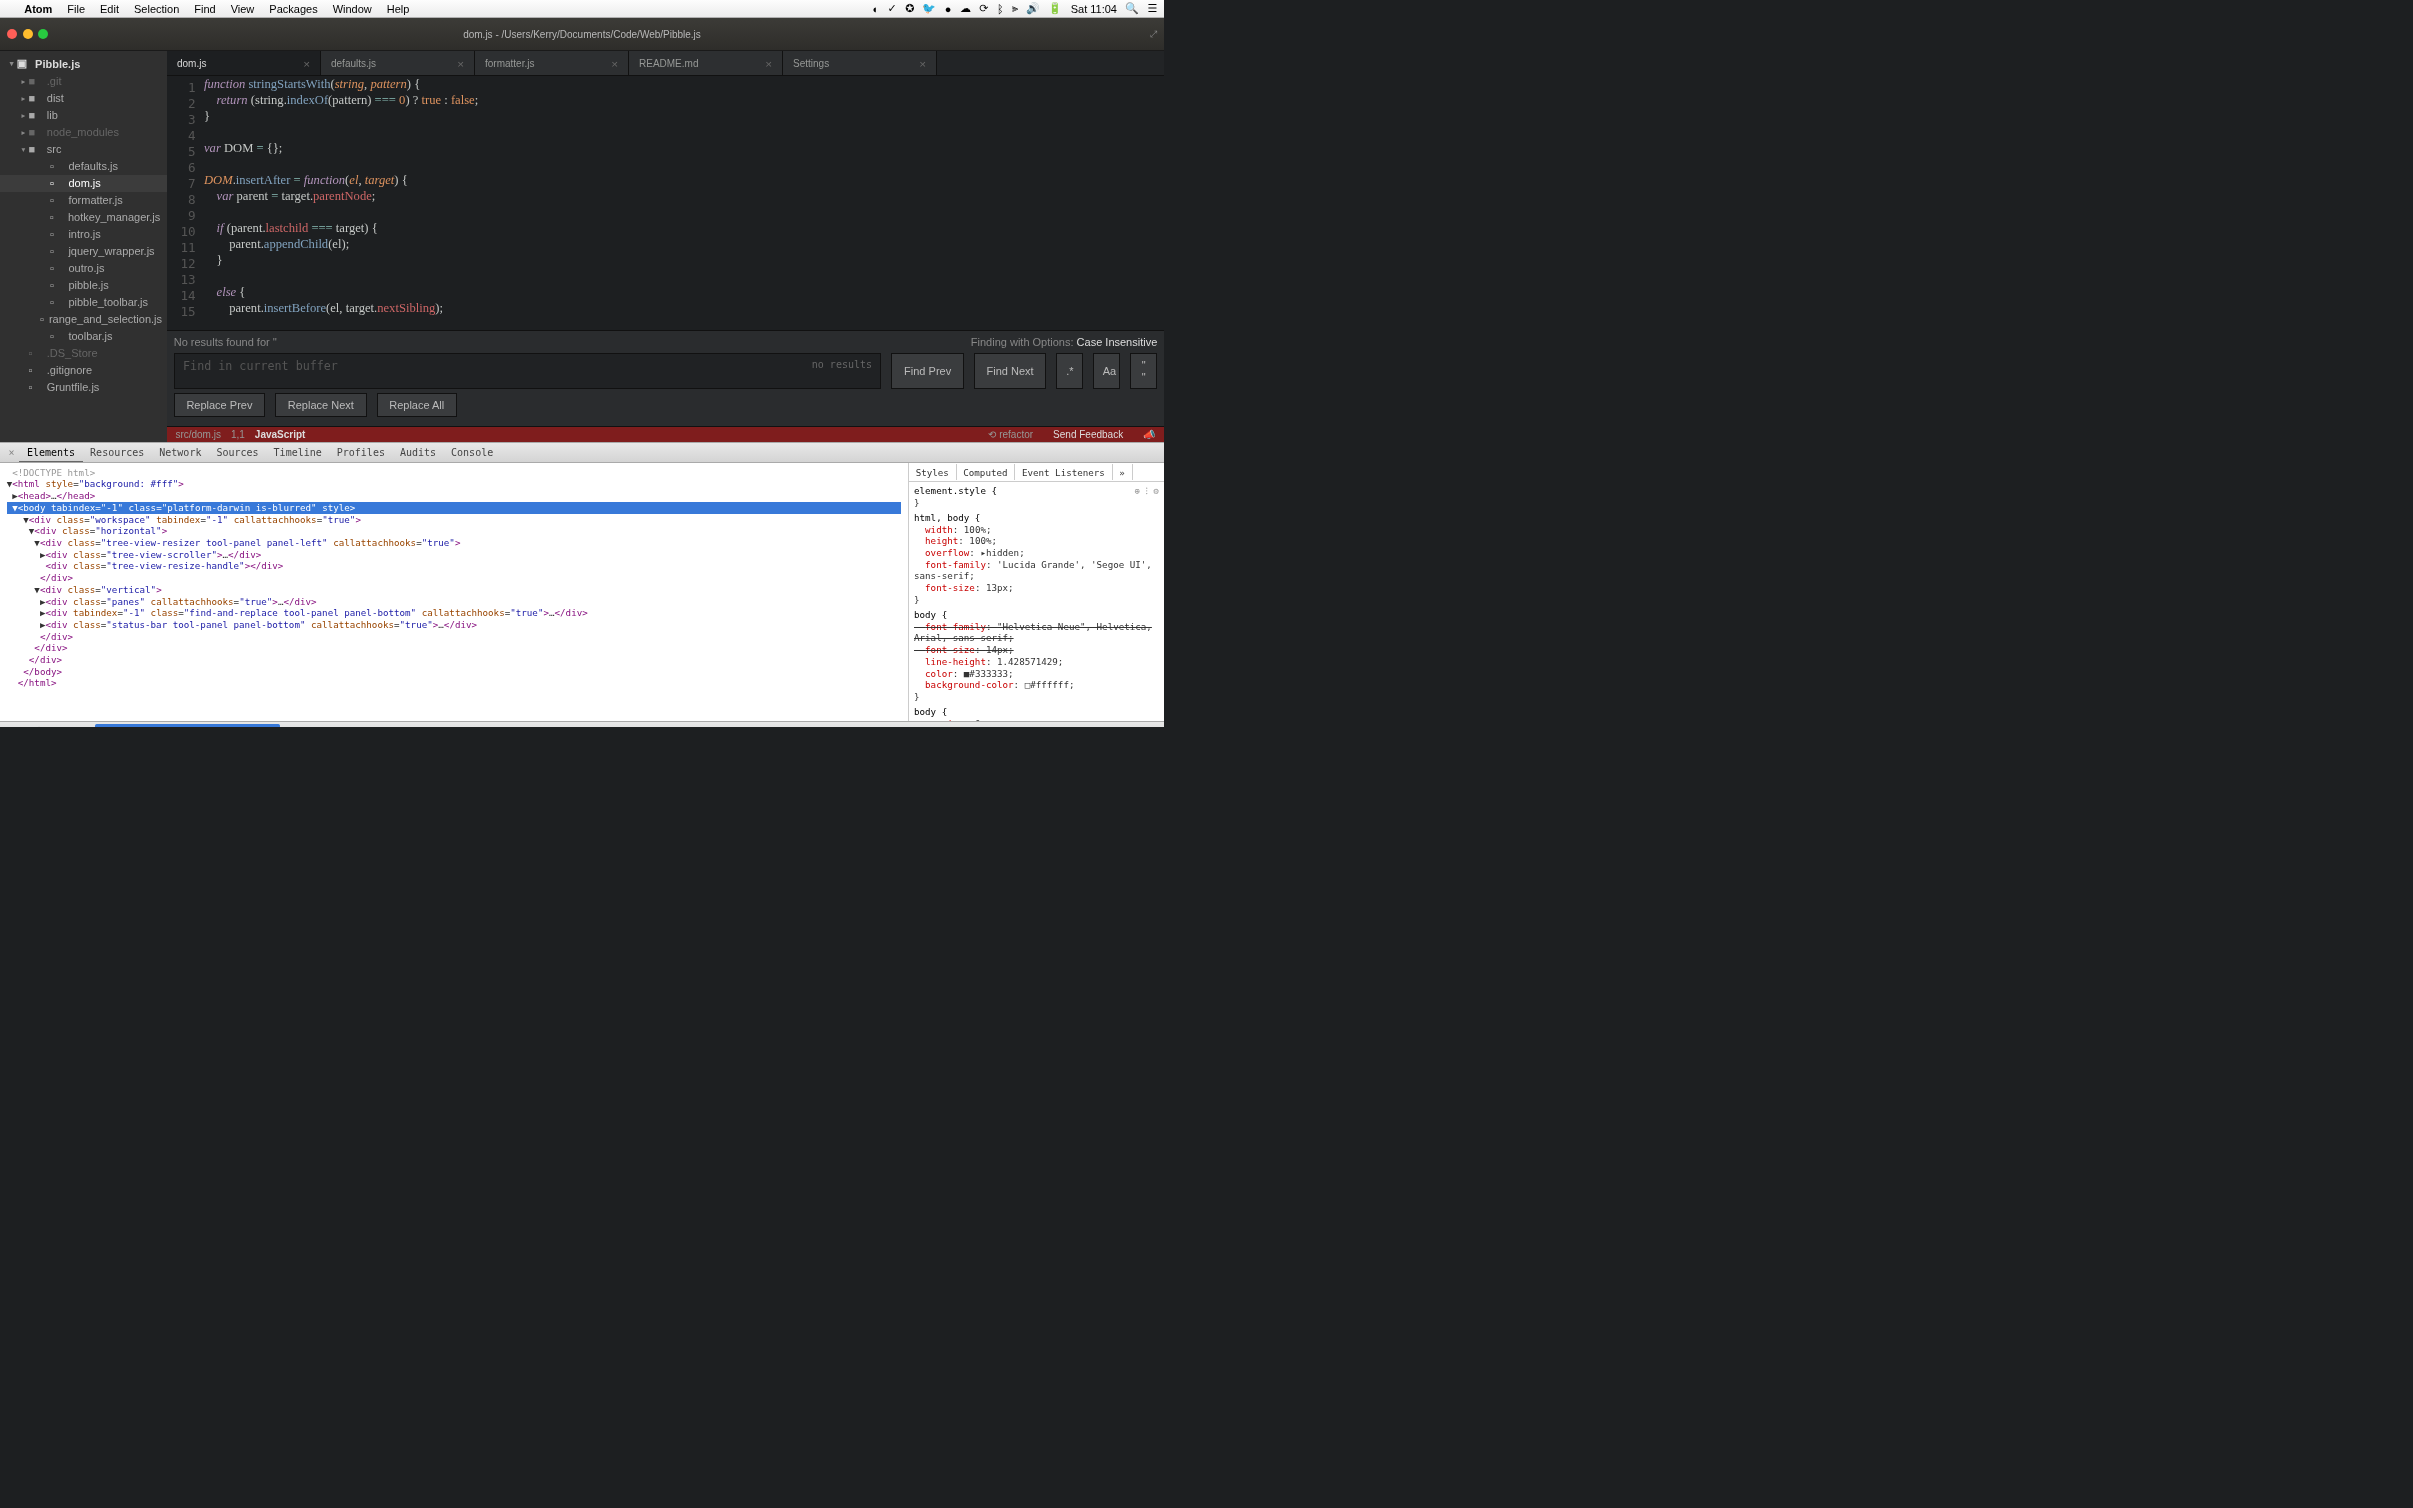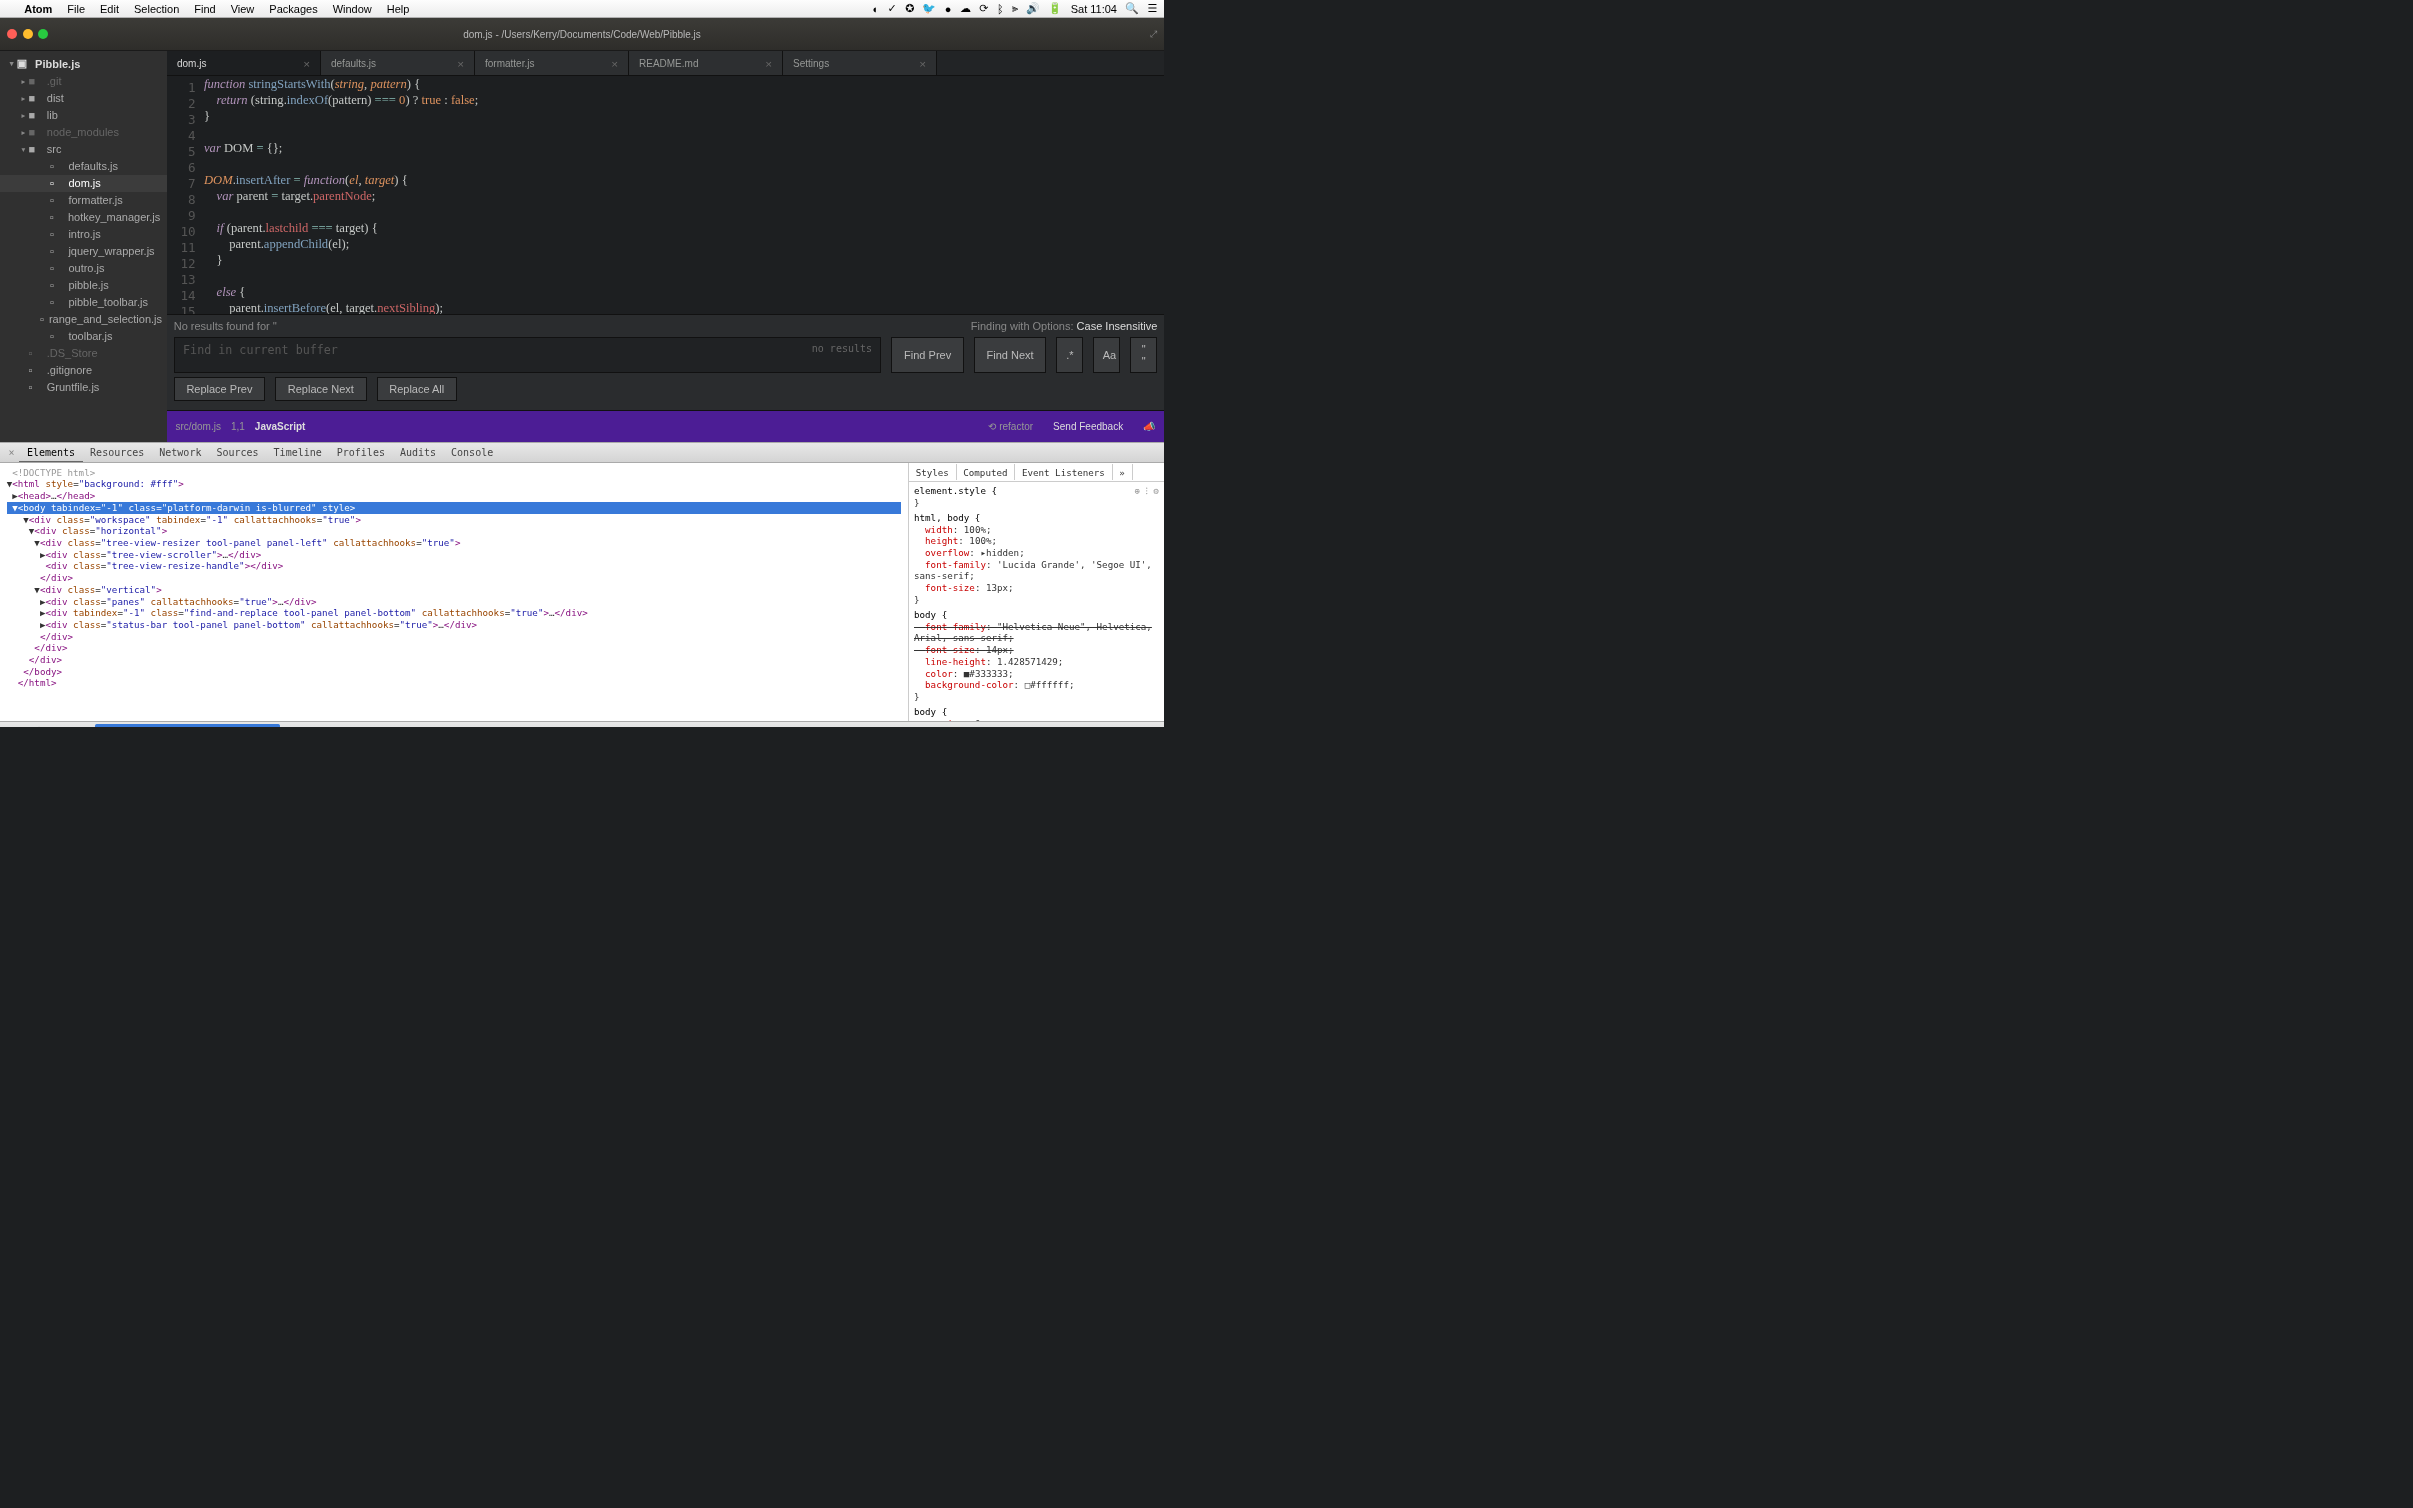--- a/index.html
+++ b/index.html
@@ -59,21 +59,21 @@
 .find-status { display: flex; justify-content: space-between; color: #888; margin-bottom: 5px; }
 .find-status .right { color: #888; }
 .find-status .right b { color: #ddd; font-weight: normal; }
 .find-row { display: flex; gap: 10px; margin-bottom: 4.2px; }
 .find-input { flex: 1; background: #202224; border: 0.8px solid #111; padding: 5px 8.4px; color: #555; font-family: Menlo, monospace; font-size: 11.7px; position: relative; }
 .find-input .noresults { position: absolute; right: 8.4px; color: #666; font-size: 10px; }
 .find-btn { background: #3a3c3e; border: 0.8px solid #111; padding: 5px 11.7px; color: #bbb; font-size: 11px; min-width: 67px; }
 .find-opt { background: #3a3c3e; border: 0.8px solid #111; padding: 5px 8.4px; color: #bbb; font-size: 11px; width: 27px; text-align: center; }
 
 
-.status-bar { height: 32px; background: #4c1d95; border-top: 0.8px solid #111; display: flex; align-items: center; padding: 0 8.4px; font-size: 10px; color: #969896; }
+.status-bar { height: 16px; background: #7f1d1d; border-top: 0.8px solid #111; display: flex; align-items: center; padding: 0 8.4px; font-size: 10px; color: #969896; }
 .status-bar .left { display: flex; gap: 10px; }
 .status-bar .right { margin-left: auto; display: flex; gap: 20px; align-items: center; }
 
 
 .devtools { height: 299px; background: #fff; color: #333; display: flex; flex-direction: column; font-size: 9.2px; font-family: 'Lucida Grande', Menlo, monospace; border-top: 1.7px solid #aaa; }
 .devtools-tabs { height: 20px; background: linear-gradient(#e8e8e8, #d4d4d4); border-bottom: 0.8px solid #aaa; display: flex; align-items: center; padding: 0 3.4px; gap: 0; font-size: 10px; }
 .devtools-tabs .dt-tab { padding: 3.4px 7.5px; color: #444; }
 .devtools-tabs .dt-tab.active { color: #000; border-bottom: 1.7px solid #666; }
 .devtools-tabs .dt-close { padding: 0 5px; color: #888; }
 

